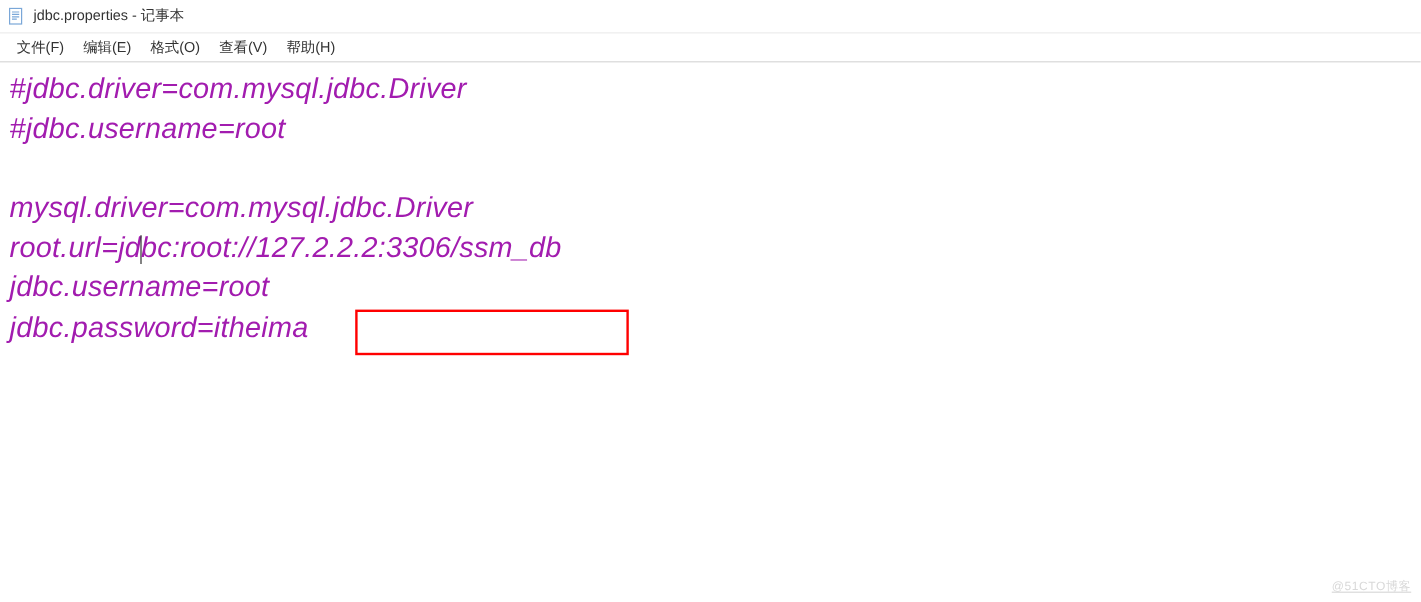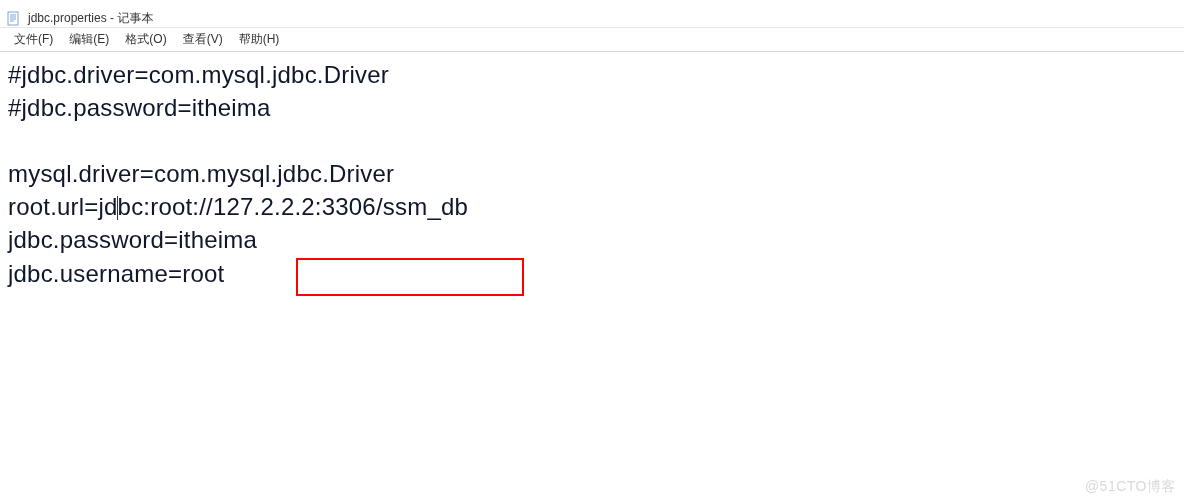--- a/index.html
+++ b/index.html
@@ -9,21 +9,21 @@
       width: 1184px;
       height: 502px;
       overflow: hidden;
       position: relative;
     }
     .titlebar {
       height: 28px;
       background: #ffffff;
       border-bottom: 1px solid #e8e8e8;
       display: flex;
-      align-items: flex-end;
+      align-items: center;
       padding-left: 6px;
       font-size: 12px;
       color: #333;
     }
     .titlebar-icon {
       width: 16px;
       height: 16px;
       margin-right: 6px;
       display: inline-flex;
       align-items: center;
@@ -42,42 +42,44 @@
     }
     .menu-item {
       padding: 0 8px;
       cursor: pointer;
     }
     .content {
       padding: 6px 8px;
       font-family: "Helvetica", "Arial", sans-serif;
       font-size: 24px;
       line-height: 1.38;
-      color: #0f172a;
+      color: #a21caf;
       position: relative;
       letter-spacing: 0.2px;
+      font-style: italic;
     }
     .line { white-space: pre; position: relative; }
     .blank-line { height: 33px; }
     .highlight-box {
       position: absolute;
       border: 2px solid #ff0000;
       pointer-events: none;
       left: 296px;
       top: 258px;
       width: 228px;
       height: 38px;
     }
     .watermark {
       position: absolute;
       right: 8px;
       bottom: 6px;
-      font-size: 14px;
+      font-size: 10px;
       color: #d9d9d9;
       letter-spacing: 0.5px;
+      text-decoration: underline;
     }
     .cursor {
       display: inline-block;
       width: 0;
       border-left: 1px solid #333;
       height: 24px;
       vertical-align: text-bottom;
       margin-left: -1px;
     }
   </style>
@@ -102,23 +104,23 @@
 <div class="menubar">
   <div class="menu-item">文件(F)</div>
   <div class="menu-item">编辑(E)</div>
   <div class="menu-item">格式(O)</div>
   <div class="menu-item">查看(V)</div>
   <div class="menu-item">帮助(H)</div>
 </div>
 
 <div class="content">
   <div class="line">#jdbc.driver=com.mysql.jdbc.Driver</div>
-  <div class="line">#jdbc.password=itheima</div>
+  <div class="line">#jdbc.username=root</div>
   <div class="blank-line"></div>
   <div class="line">mysql.driver=com.mysql.jdbc.Driver</div>
   <div class="line"><span>root.url=jd</span><span class="cursor"></span><span>bc:root://127.2.2.2:3306/ssm_db</span></div>
+  <div class="line">jdbc.username=root</div>
   <div class="line">jdbc.password=itheima</div>
-  <div class="line">jdbc.username=root</div>
 </div>
 
 <div class="highlight-box"></div>
 
 <div class="watermark">@51CTO博客</div>
 
 </body></html>

